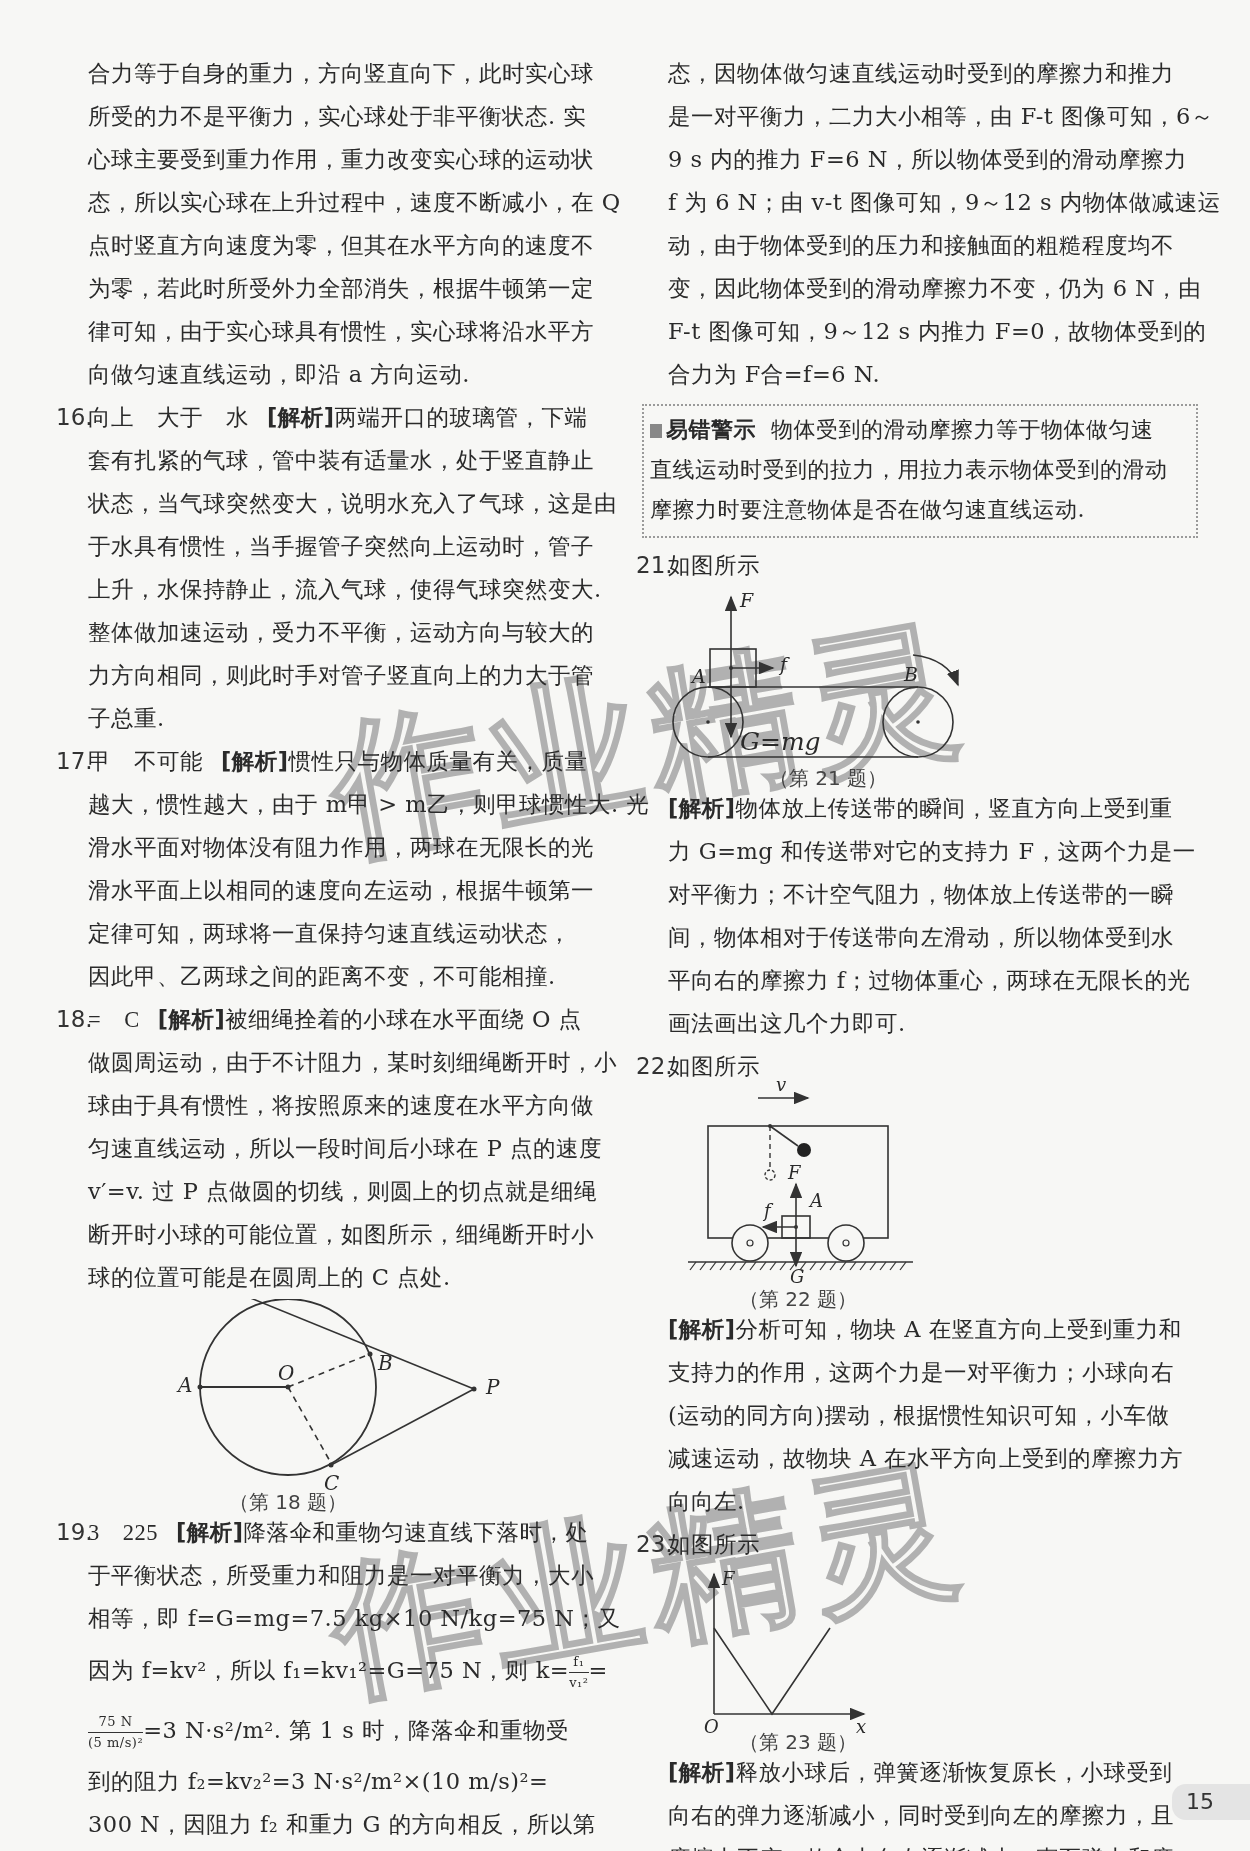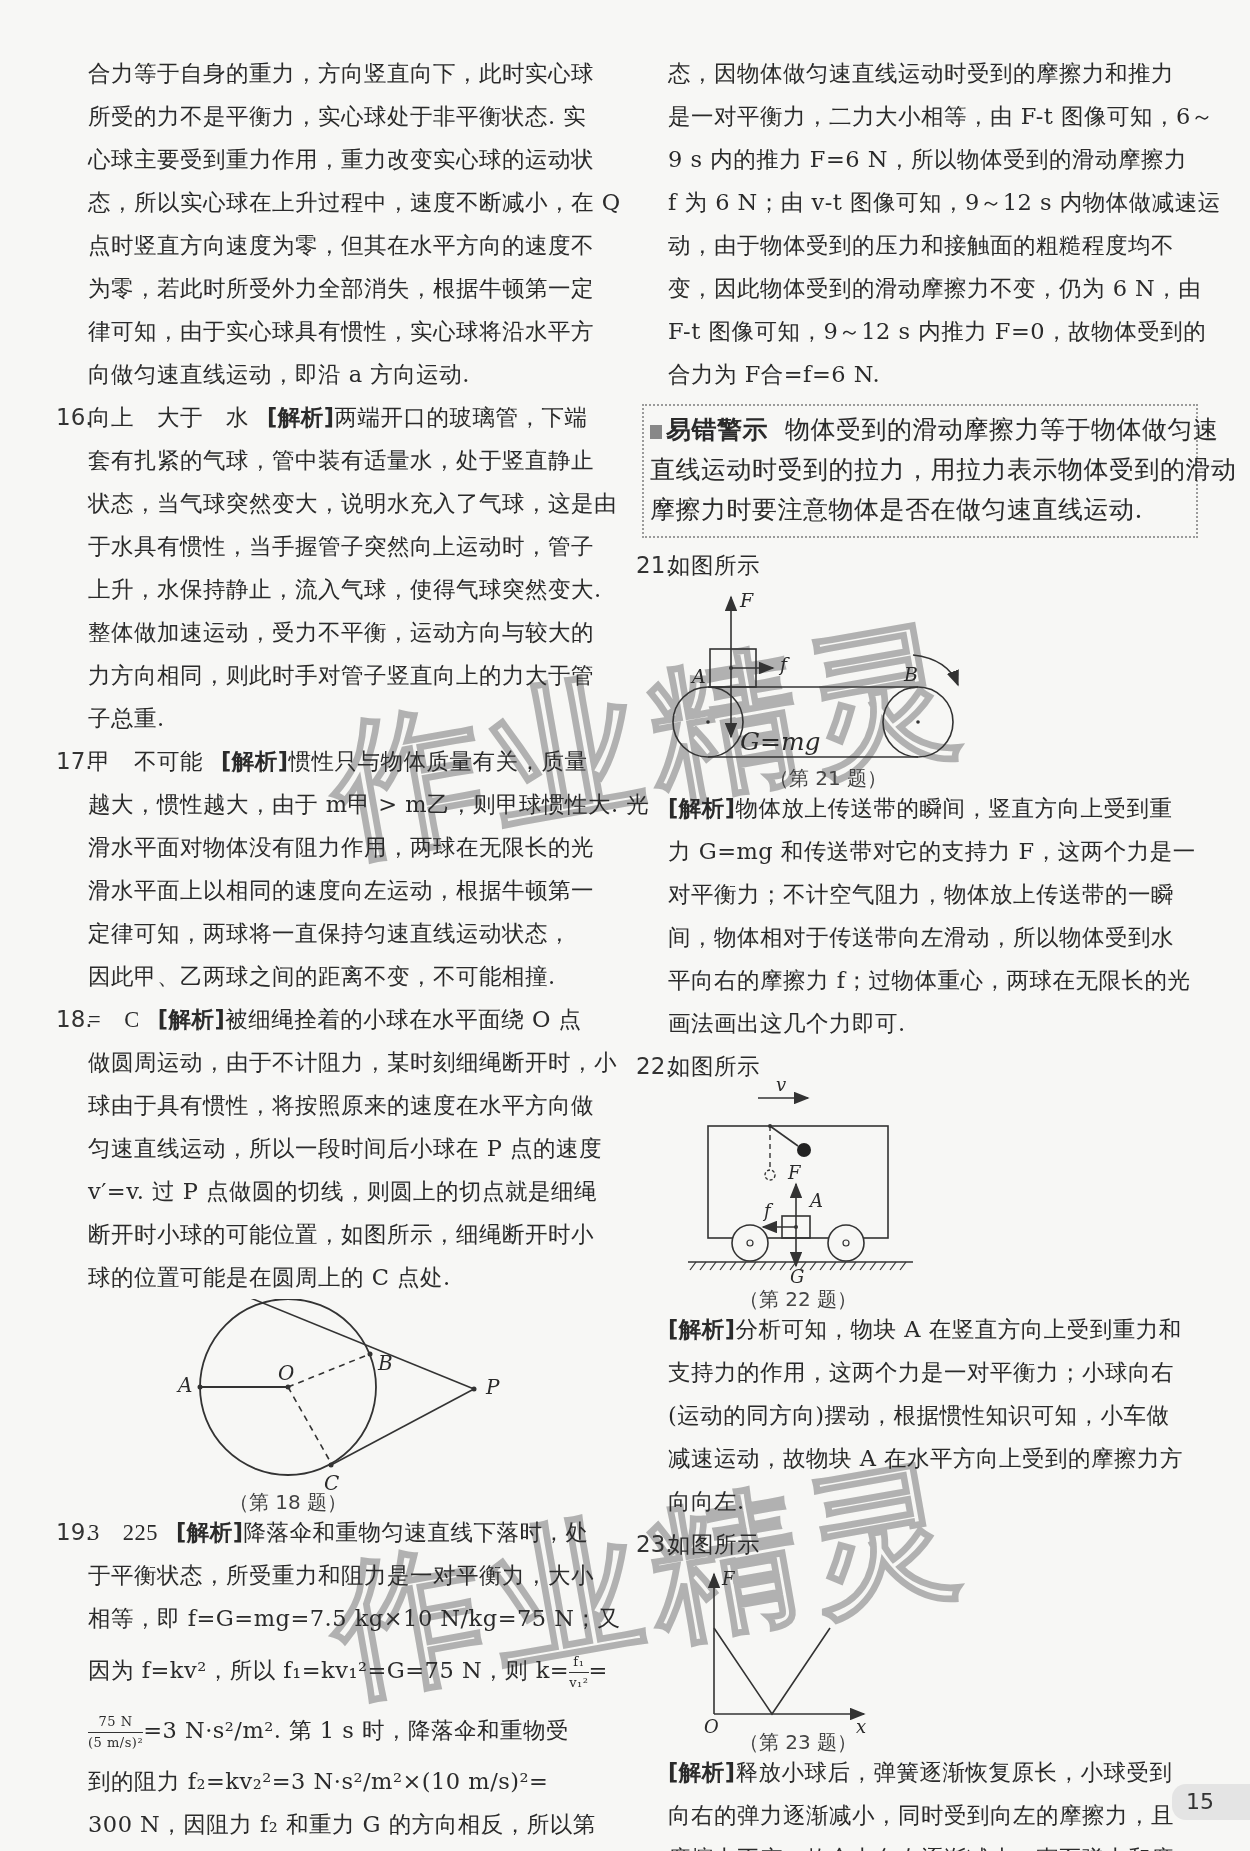--- a/index.html
+++ b/index.html
@@ -10,21 +10,21 @@
   .col-right{left:668px;width:555px;}
   .line{font-size:22.5px;line-height:43px;height:43px;white-space:nowrap;letter-spacing:0.5px;}
   .item{position:relative;}
   .qnum{position:absolute;left:-32px;font-family:"DejaVu Sans","Liberation Sans",sans-serif;font-size:23px;line-height:43px;color:#333;}
   .tag{font-family:"DejaVu Sans","Liberation Sans",sans-serif;font-weight:bold;}
   .ans{margin-right:18px;font-family:Liberation Serif, serif;}
   .fig{position:relative;}
   .fig svg{display:block;}
   .caption{font-size:20px;text-align:center;color:#444;font-family:"DejaVu Sans","Liberation Sans",sans-serif;}
   .warnbox{border:2px dotted #9a9a9a;padding:4px 6px 6px 6px;margin:8px 0 6px -26px;width:540px;}
-  .warnbox .line{height:40px;line-height:40px;font-size:25px;}
+  .warnbox .line{height:40px;line-height:40px;font-size:22px;}
   .warn-icon{display:inline-block;width:12px;height:14px;background:#888;margin-right:4px;vertical-align:-1px;}
   .page-num{position:absolute;left:1172px;top:1784px;width:70px;height:36px;border-radius:14px 0 0 14px;
             background:#e4e4e4;font-family:"DejaVu Sans","Liberation Sans",sans-serif;font-size:22px;
             line-height:36px;padding-left:14px;color:#333;}
   .wm{position:absolute;font-family:"DejaVu Sans","Liberation Sans",sans-serif;font-weight:bold;
       color:transparent;-webkit-text-stroke:2px rgba(120,120,120,0.55);font-size:150px;letter-spacing:10px;
       transform:rotate(-10deg);pointer-events:none;white-space:nowrap;}
   .frac{display:inline-block;vertical-align:middle;text-align:center;font-size:13px;line-height:20px;}
   .frac span{display:block;}
   .frac .num{border-bottom:1.5px solid #333;padding:0 2px;}

